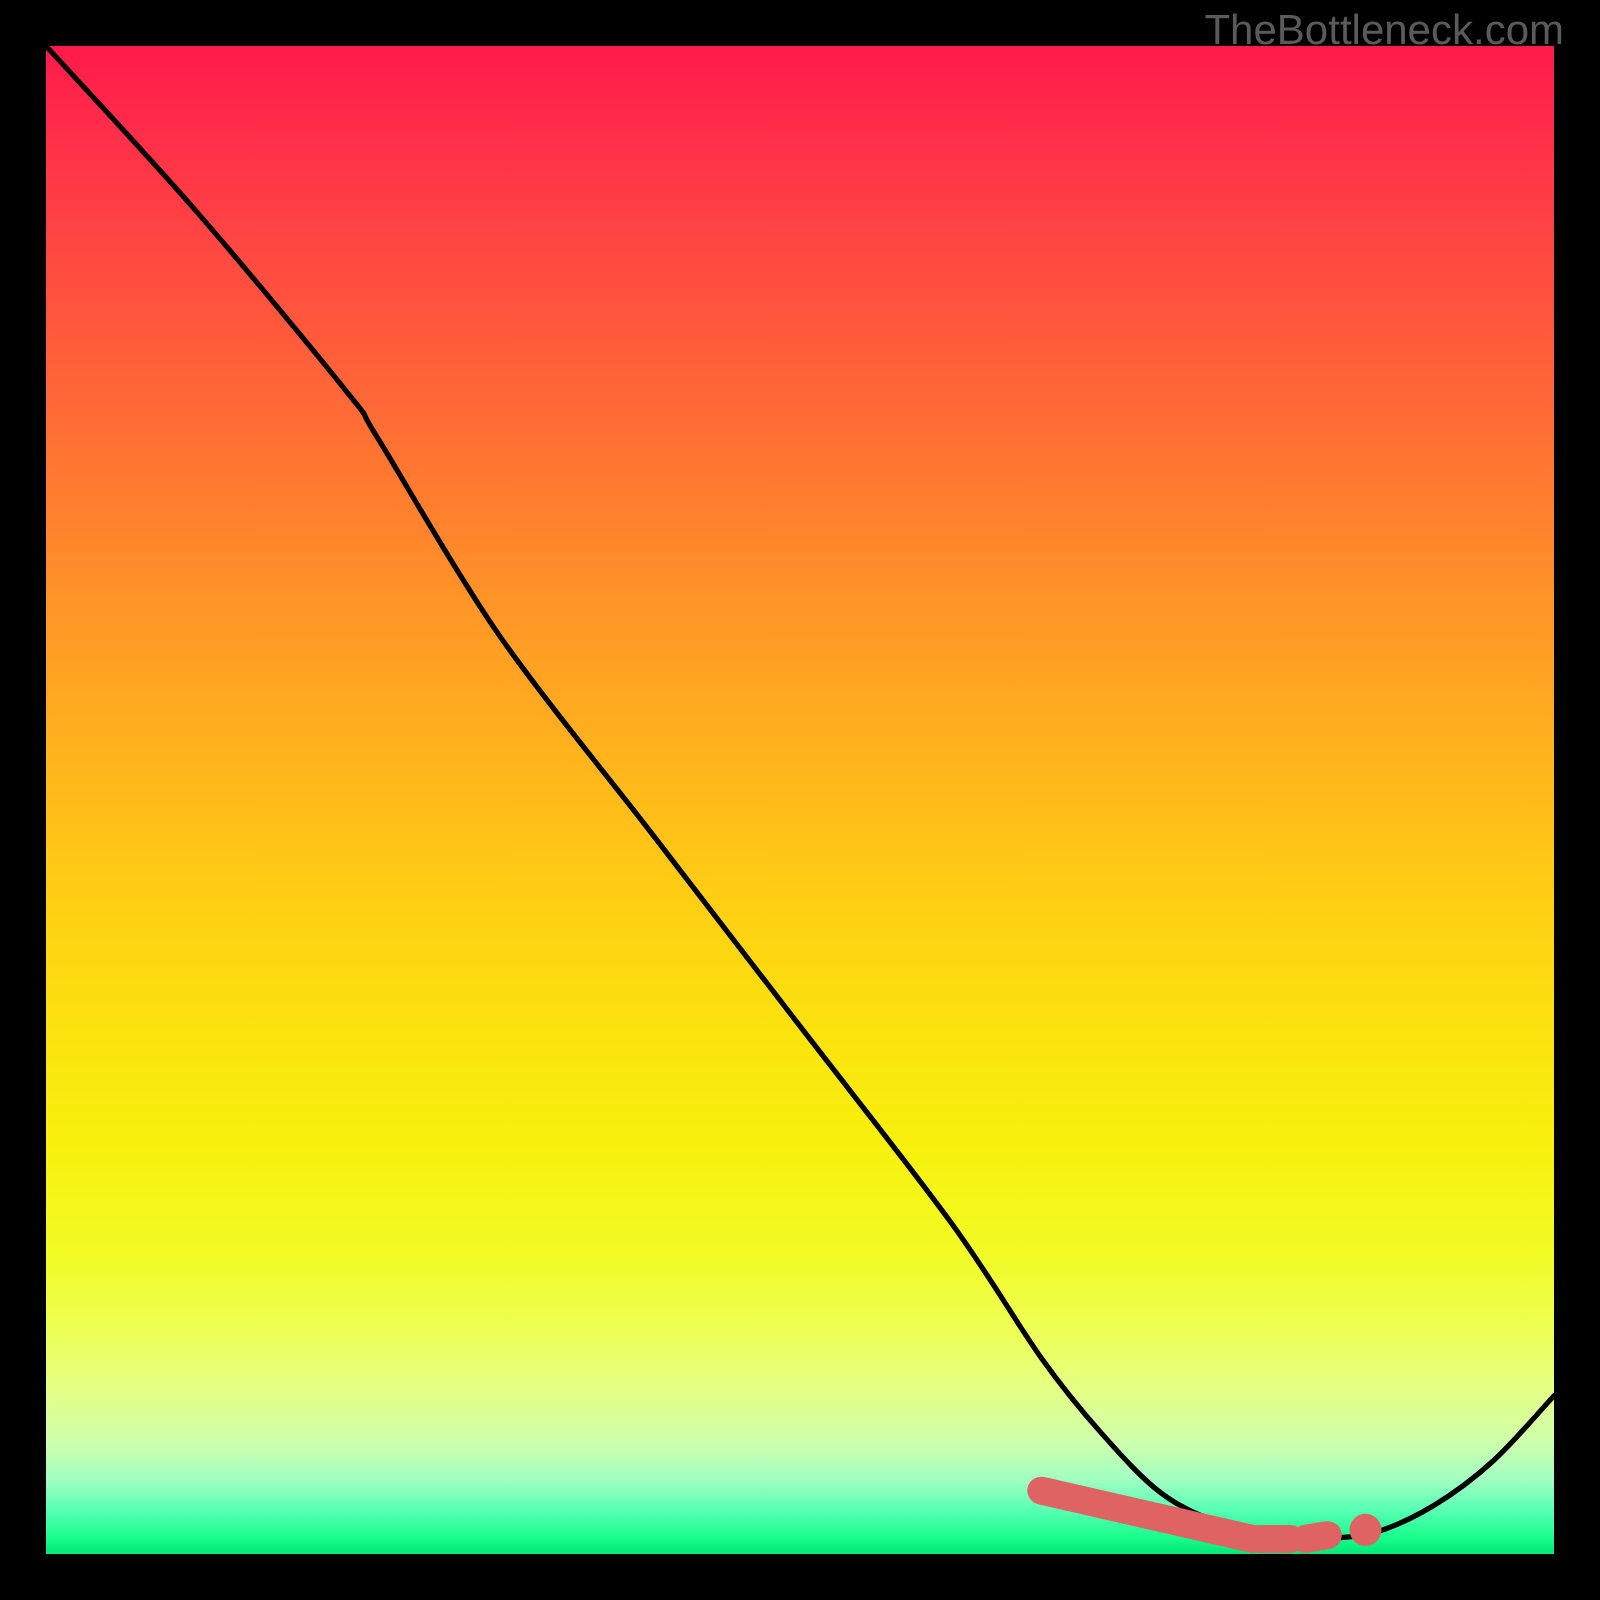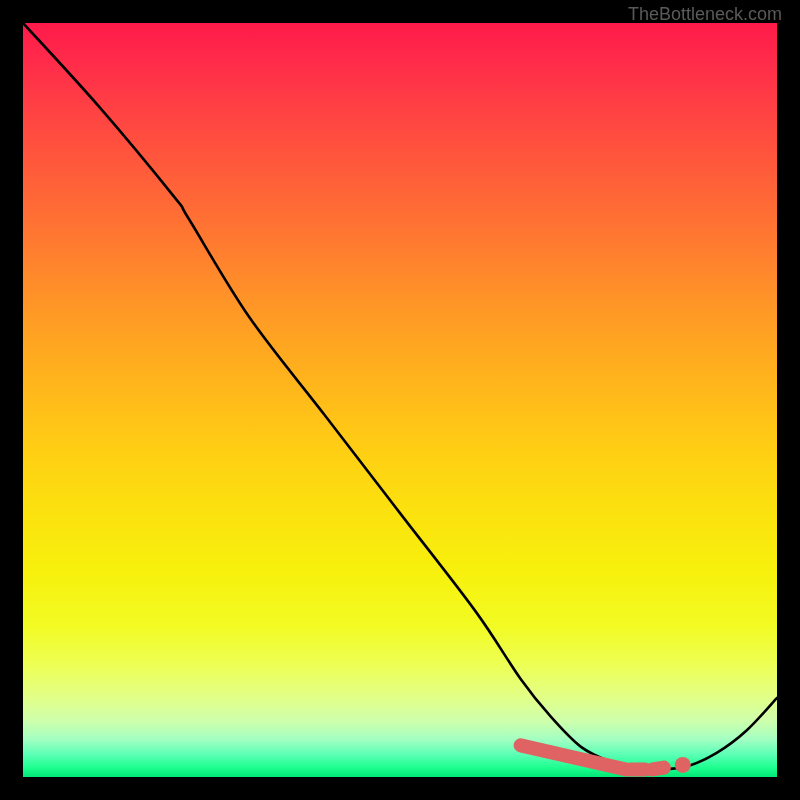--- a/index.html
+++ b/index.html
@@ -8,21 +8,21 @@
     height: 800px;
     background: #000;
     position: relative;
     font-family: Arial, sans-serif;
   }
   .watermark {
     position: absolute;
     top: 4px;
     right: 18px;
     color: #5a5a5a;
-    font-size: 18px;
+    font-size: 21px;
     font-weight: 500;
     z-index: 10;
   }
   .plot-area {
     position: absolute;
     left: 23px;
     top: 23px;
     width: 754px;
     height: 754px;
     overflow: hidden;

